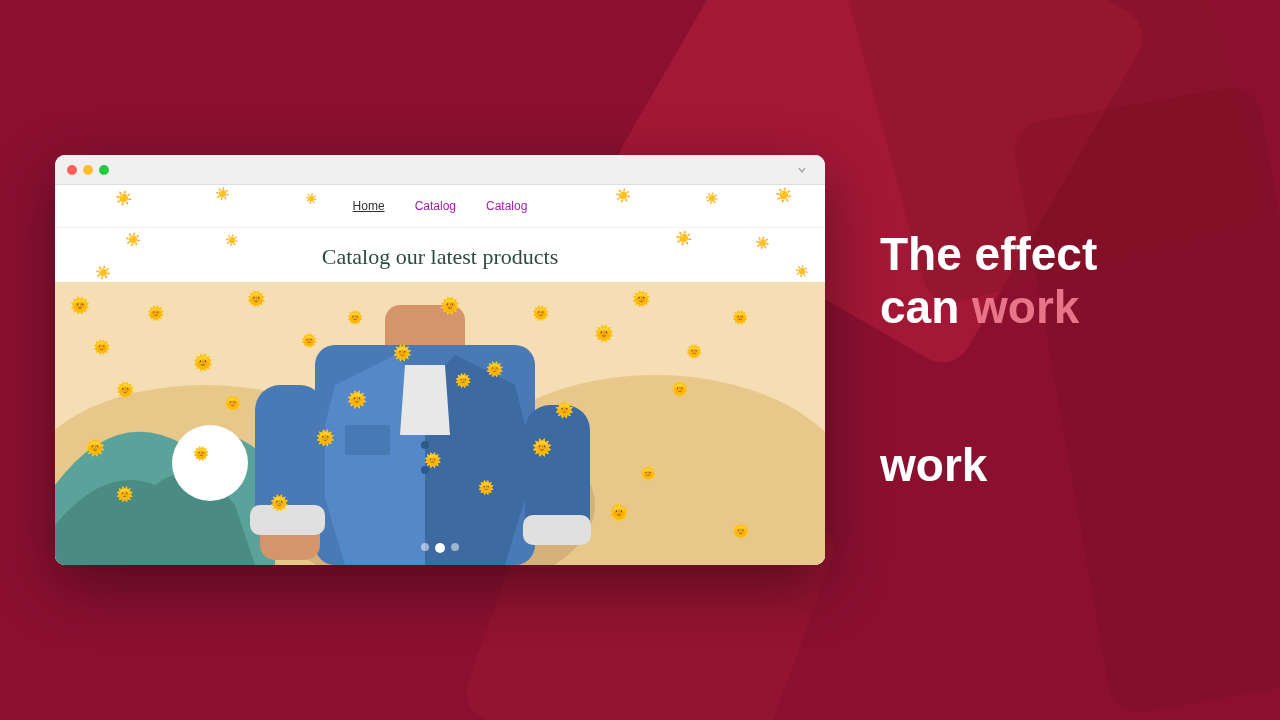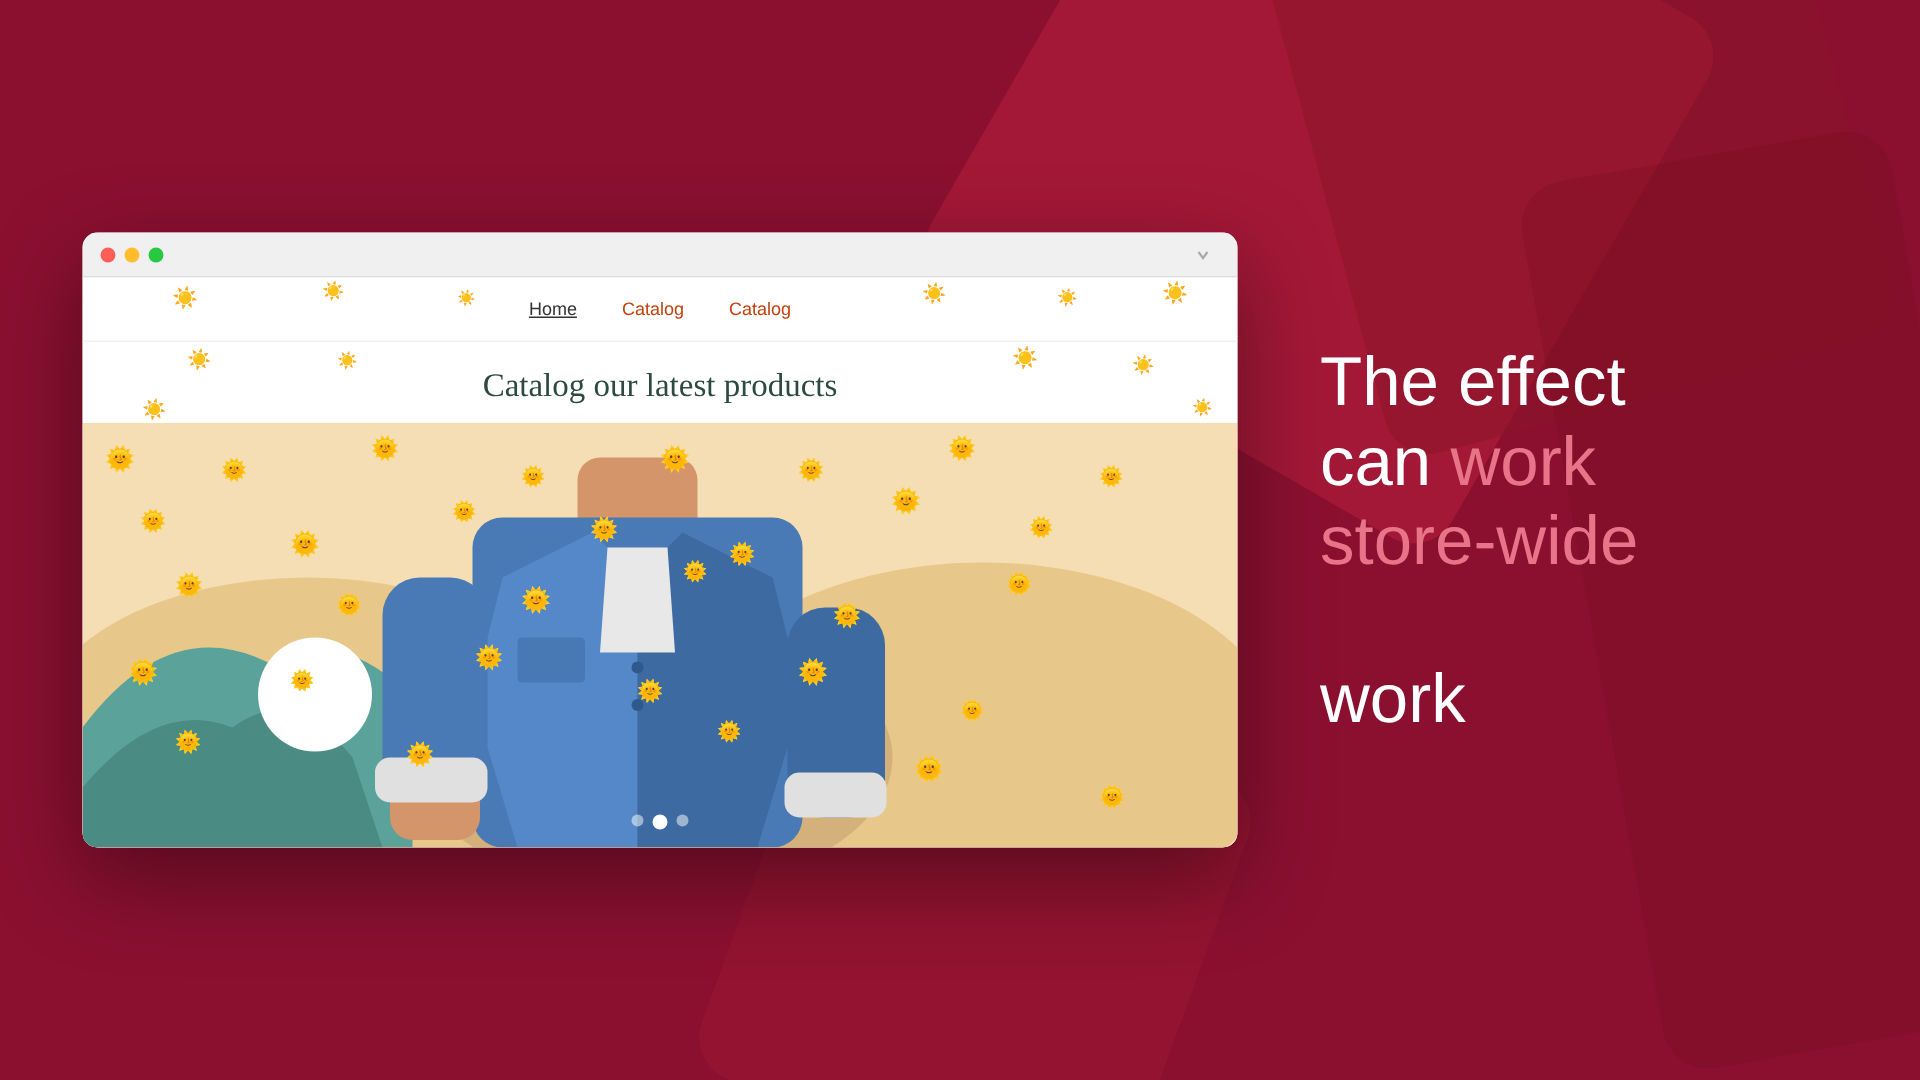--- a/index.html
+++ b/index.html
@@ -134,21 +134,21 @@
       display: flex;
       justify-content: center;
       gap: 30px;
       border-bottom: 1px solid #f0f0f0;
       position: relative;
       overflow: hidden;
     }
 
     .site-nav a {
       font-size: 12px;
-      color: #c2410c;
+      color: #a21caf;
       text-decoration: none;
     }
 
     .site-nav a.active {
       text-decoration: underline;
       color: #333;
     }
 
     
     .site-hero {
@@ -176,21 +176,21 @@
 
     
     .text-panel {
       width: 380px;
       padding-left: 40px;
       flex-shrink: 0;
     }
 
     .headline {
       font-size: 46px;
-      font-weight: 400;
+      font-weight: 700;
       line-height: 1.15;
       color: white;
     }
 
     .headline .highlight-pink {
       color: #e8748a;
     }
 
     
   </style>
@@ -324,19 +324,19 @@
           <div style="width:8px;height:8px;border-radius:50%;background:white;opacity:0.5;"></div>
         </div>
       </div>
     </div>
   </div>
 
   <div class="text-panel">
     <div class="headline">
       <span>The effect</span><br>
       <span>can </span><span class="highlight-pink">work</span><br>
-      <span class="highlight-pink">store-wide</span><br>
+      <br>
       <br>
       <span>work</span>
     </div>
   </div>
 
 </div>
 
 </body></html>

